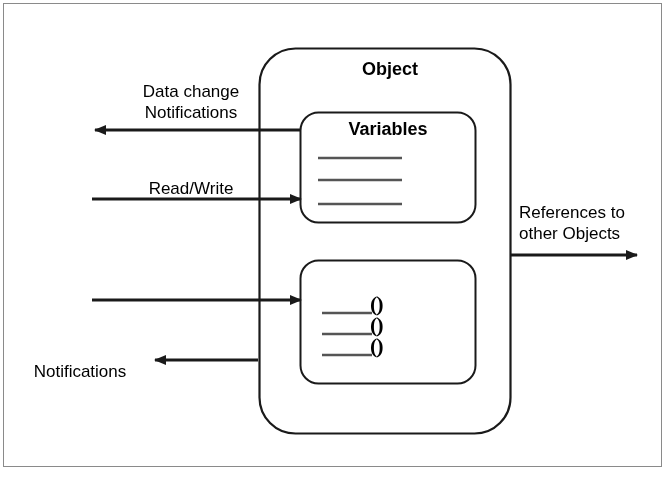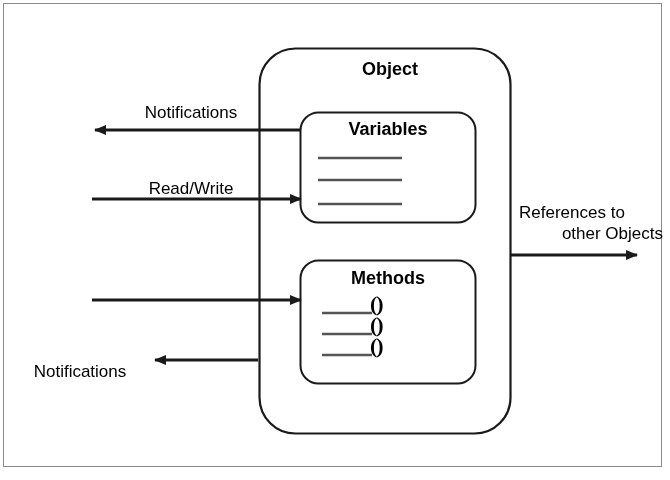--- a/index.html
+++ b/index.html
@@ -99,29 +99,29 @@
 
     <line x1="258" y1="360" x2="155" y2="360" stroke="#1a1a1a" stroke-width="3" marker-end="url(#arrowLeft)"></line>
 
     <line x1="511" y1="255" x2="637" y2="255" stroke="#1a1a1a" stroke-width="3" marker-end="url(#arrowRight)"></line>
   </svg>
 
   <div class="lbl lbl-bold ta-center" style="left:323px; top:119px; width:130px;">Variables</div>
 
   <div class="lbl lbl-bold ta-center" style="left:325px; top:59px; width:130px;">Object</div>
 
-  <div class="lbl lbl-bold ta-center" style="left:323px; top:268px; width:130px;">Methods</div>
 
   <div class="paren" style="left:370px; top:291px;">()</div>
   <div class="paren" style="left:370px; top:312px;">()</div>
   <div class="paren" style="left:370px; top:333px;">()</div>
 
+  <div class="lbl lbl-plain ta-center" style="left:113px; top:82px; width:156px;">Data change</div>
   <div class="lbl lbl-plain ta-center" style="left:113px; top:103px; width:156px;">Notifications</div>
 
   <div class="lbl lbl-plain ta-center" style="left:113px; top:163px; width:156px;margin-top:16px;">Read/Write</div>
 
 
   <div class="lbl lbl-plain ta-center" style="left:18px; top:362px; width:124px;">Notifications</div>
 
   <div class="lbl lbl-plain ta-left" style="left:519px; top:203px; width:144px;">References to</div>
-  <div class="lbl lbl-plain ta-left" style="left:519px; top:224px; width:144px;text-align:right;">other Objects</div>
+  <div class="lbl lbl-plain ta-left" style="left:519px; top:224px; width:144px;">other Objects</div>
 
 </div>
 
 </body></html>

